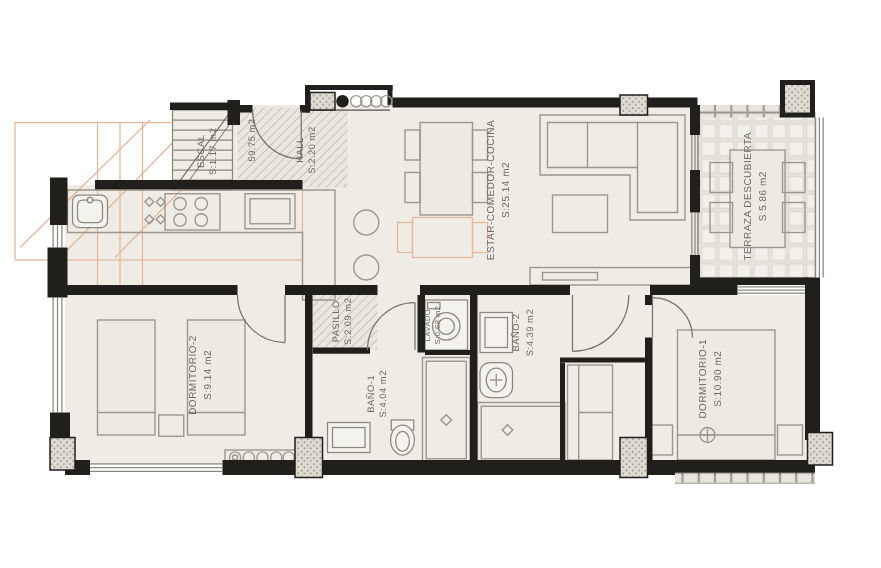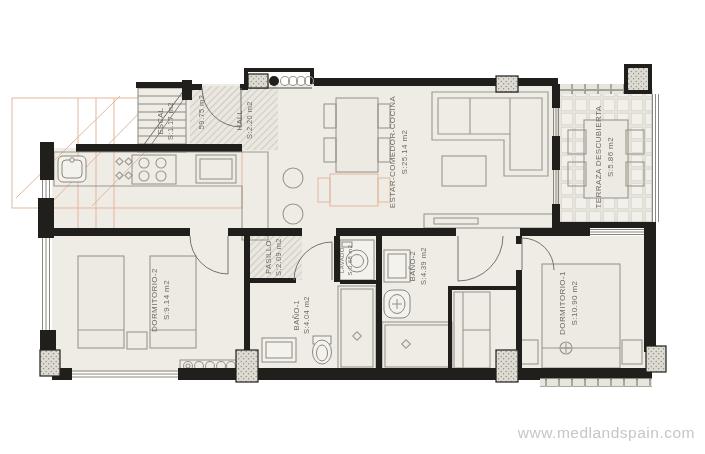--- a/index.html
+++ b/index.html
@@ -342,14 +342,13 @@
     <text class="lbl lbl-sm" x="352" y="260" transform="rotate(-90 352 260)">S:0.68 m2</text>
     <text class="lbl" x="299" y="315" transform="rotate(-90 299 315)">BAÑO-1</text>
     <text class="lbl" x="309" y="315" transform="rotate(-90 309 315)">S:4.04 m2</text>
     <text class="lbl" x="415" y="266" transform="rotate(-90 415 266)">BAÑO-2</text>
     <text class="lbl" x="426" y="266" transform="rotate(-90 426 266)">S:4.39 m2</text>
     <text class="lbl lbl-lg" x="565" y="303" transform="rotate(-90 565 303)">DORMITORIO-1</text>
     <text class="lbl lbl-lg" x="577" y="303" transform="rotate(-90 577 303)">S:10.90 m2</text>
   </g>
 </svg>
 
-<div id="watermark">www.medlandspain.com</div>
 </div>
 
 </body></html>

